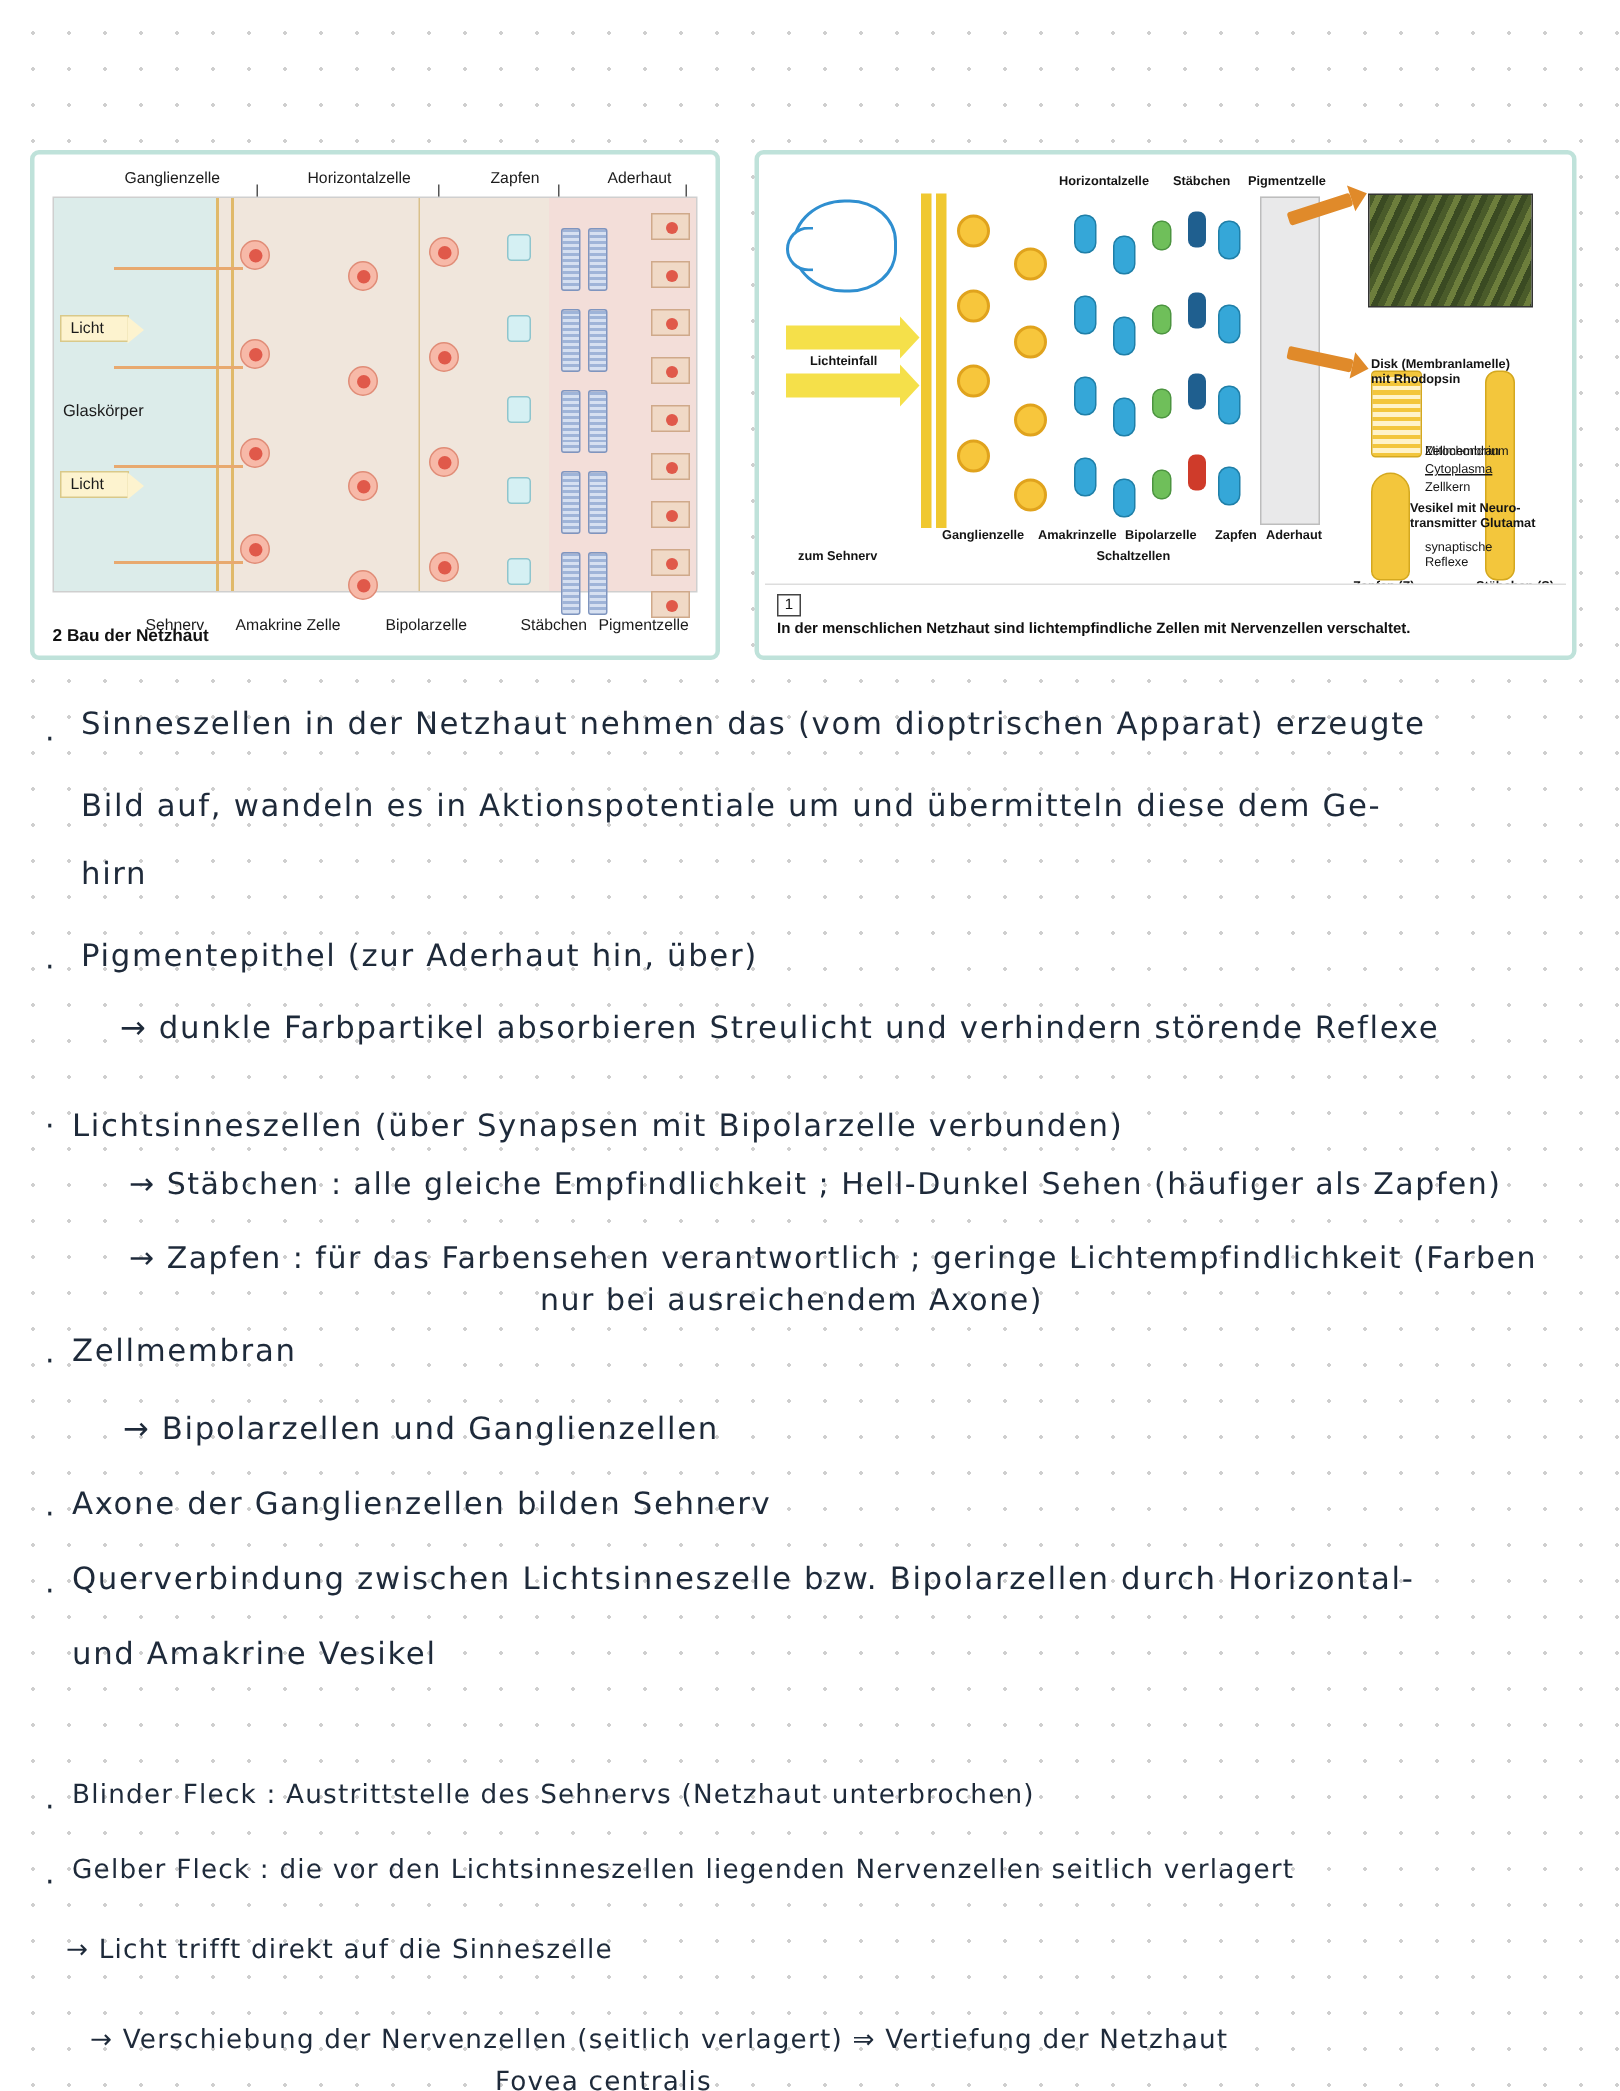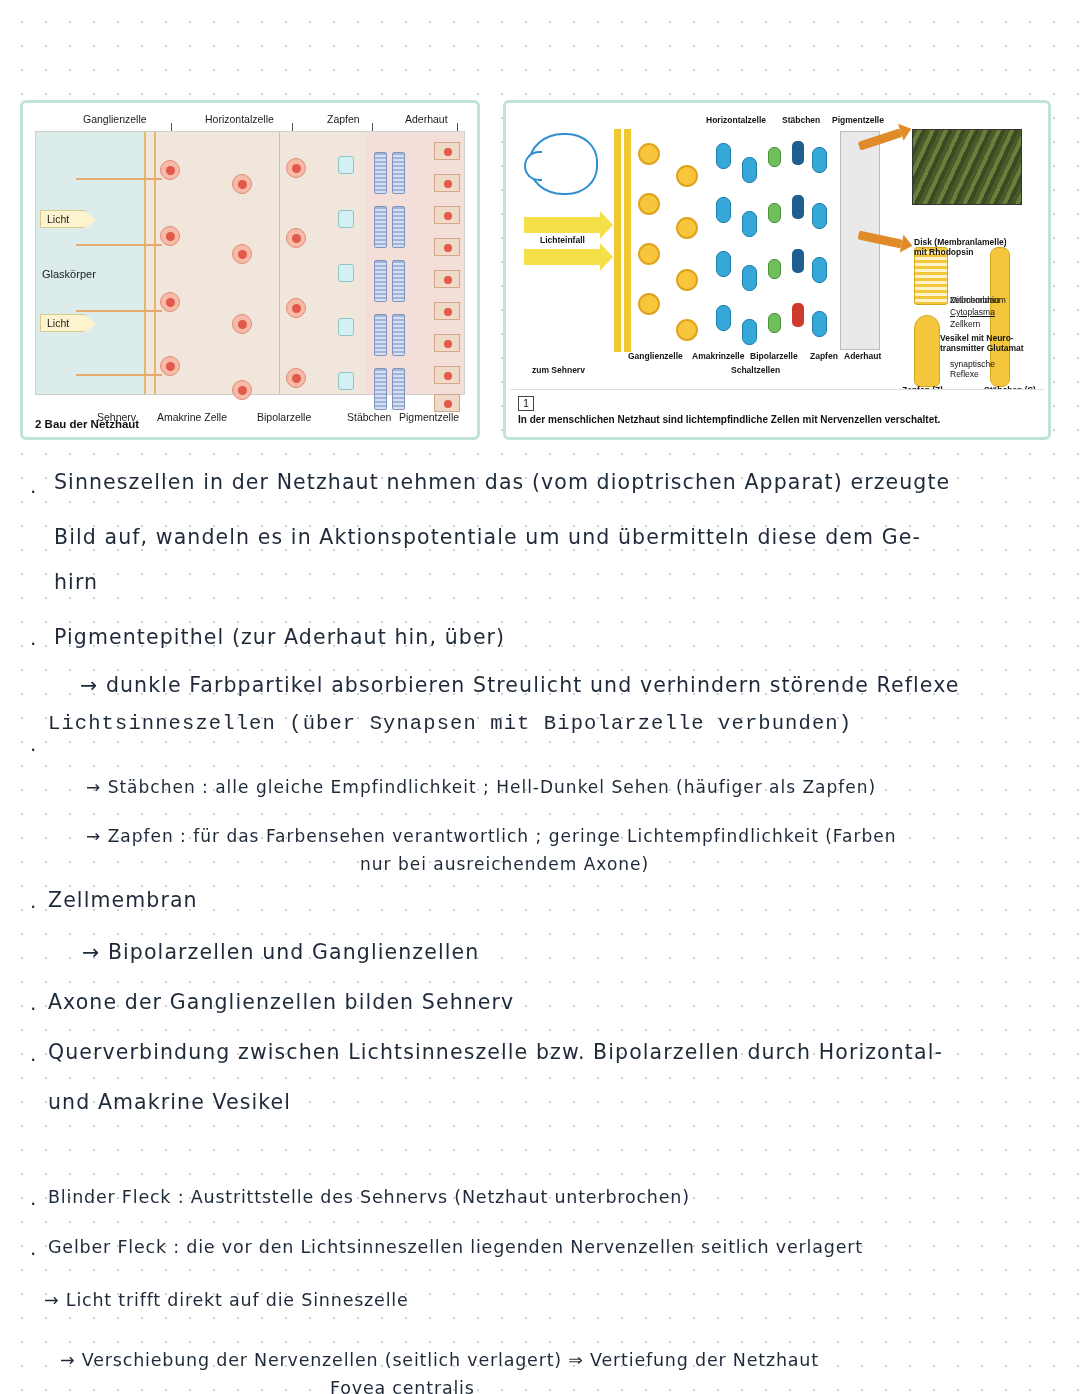--- a/index.html
+++ b/index.html
@@ -222,21 +222,21 @@
 
   
   .notes {
     position: absolute;
     left: 30px; top: 470px; width: 1030px;
     font-family: "DejaVu Sans", sans-serif;
     color: #1e2a3a;
   }
   .line { position: absolute; white-space: nowrap; }
   .l-main { font-size: 20.5px; letter-spacing: 1.1px; }
-  .l-sub  { font-size: 17px;   letter-spacing: 1.0px; text-align: right; }
+  .l-sub  { font-size: 20px;   letter-spacing: 1.0px; text-align: right; }
   .l-small{ font-size: 17.5px; letter-spacing: 0.8px; }
   .bullet {
     position: absolute; font-size: 20px; color: #1e2a3a;
   }
 </style>
 </head>
 <body>
 
 <div class="dot-grid"></div>
 
@@ -424,21 +424,21 @@
     <div class="line l-main" style="left:24px; top:0px;">Sinneszellen in der  Netzhaut  nehmen  das  (vom  dioptrischen  Apparat)  erzeugte</div>
     <div class="line l-main" style="left:24px; top:31px;margin-top:24px;">Bild auf, wandeln  es  in  Aktionspotentiale  um  und  übermitteln  diese  dem  Ge-</div>
     <div class="line l-main" style="left:24px; top:100px;">hirn</div>
 
     <span class="bullet" style="left:0px;   top:162px;">·</span>
     <div class="line l-main" style="left:24px; top:155px;">Pigmentepithel (zur  Aderhaut  hin, über)</div>
 
     <div class="line l-main" style="left:50px; top:203px;">→ dunkle  Farbpartikel  absorbieren  Streulicht  und  verhindern  störende  Reflexe</div>
 
     <span class="bullet" style="left:0px;   top:268px;">·</span>
-    <div class="line l-main" style="left:18px; top:242px;font-family:Liberation Mono, monospace;">Lichtsinneszellen (über Synapsen  mit  Bipolarzelle   verbunden)</div>
+    <div class="line l-main" style="left:18px; top:268px;">Lichtsinneszellen (über Synapsen  mit  Bipolarzelle   verbunden)</div>
 
     <div class="line l-sub" style="left:56px; top:307px;">→ Stäbchen : alle gleiche  Empfindlichkeit ; Hell-Dunkel Sehen   (häufiger  als  Zapfen)</div>
     <div class="line l-sub" style="left:56px; top:356px;">→ Zapfen : für  das  Farbensehen verantwortlich ; geringe  Lichtempfindlichkeit (Farben</div>
     <div class="line l-sub" style="left:330px;top:384px;">nur  bei  ausreichendem Axone)</div>
 
     <span class="bullet" style="left:0px;   top:425px;">·</span>
     <div class="line l-main" style="left:18px; top:418px;">Zellmembran</div>
 
     <div class="line l-main" style="left:52px; top:470px;">→ Bipolarzellen  und  Ganglienzellen</div>
 

